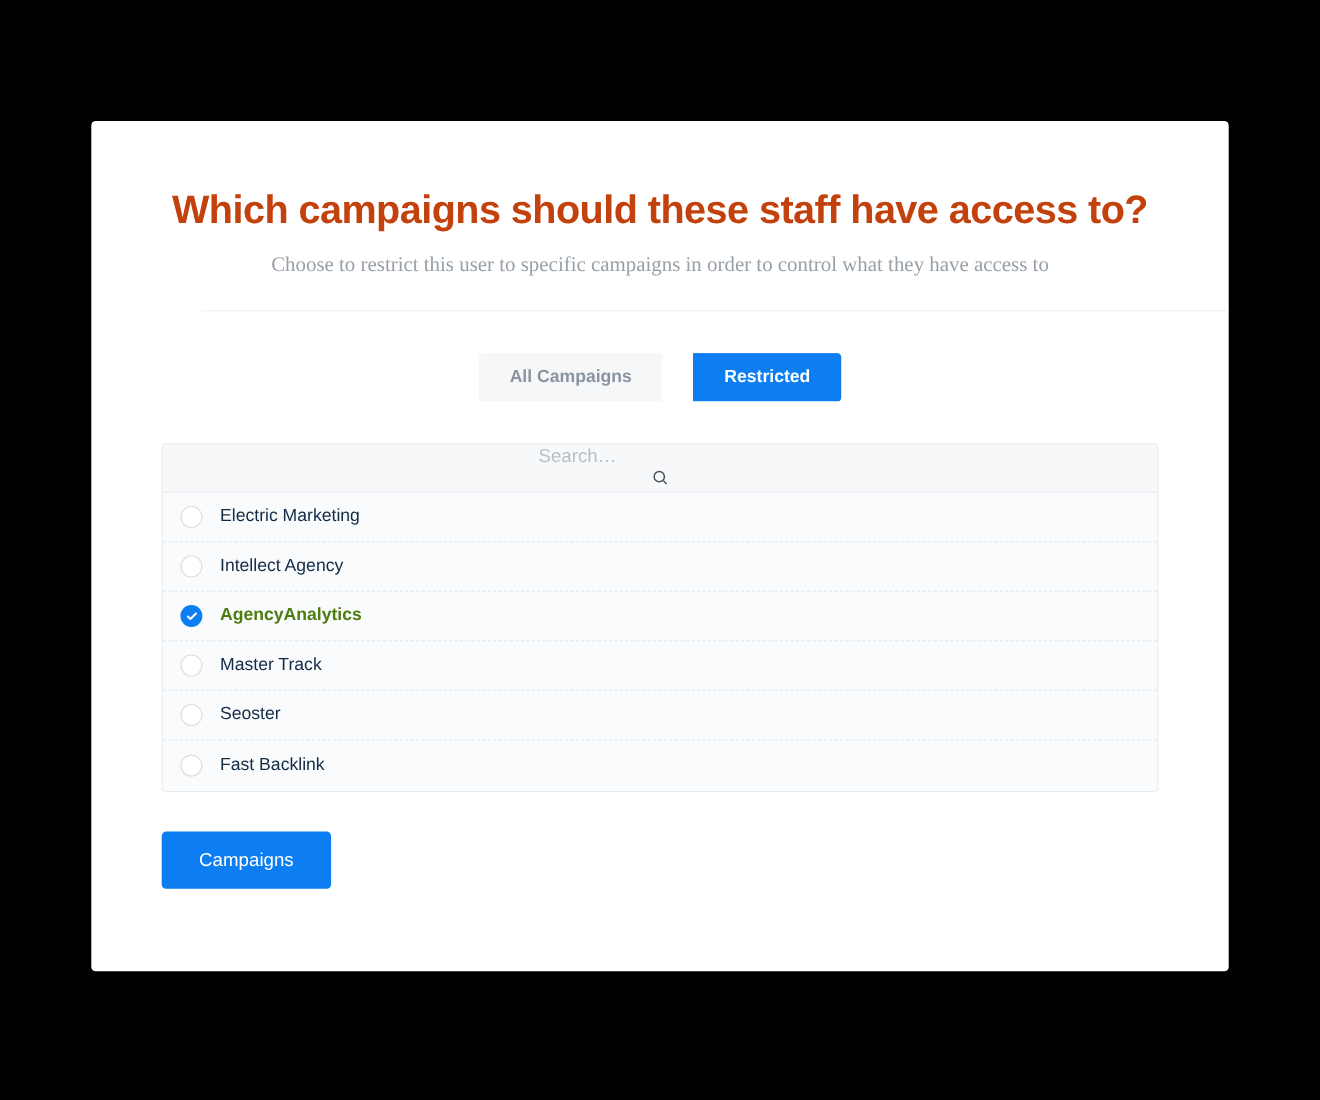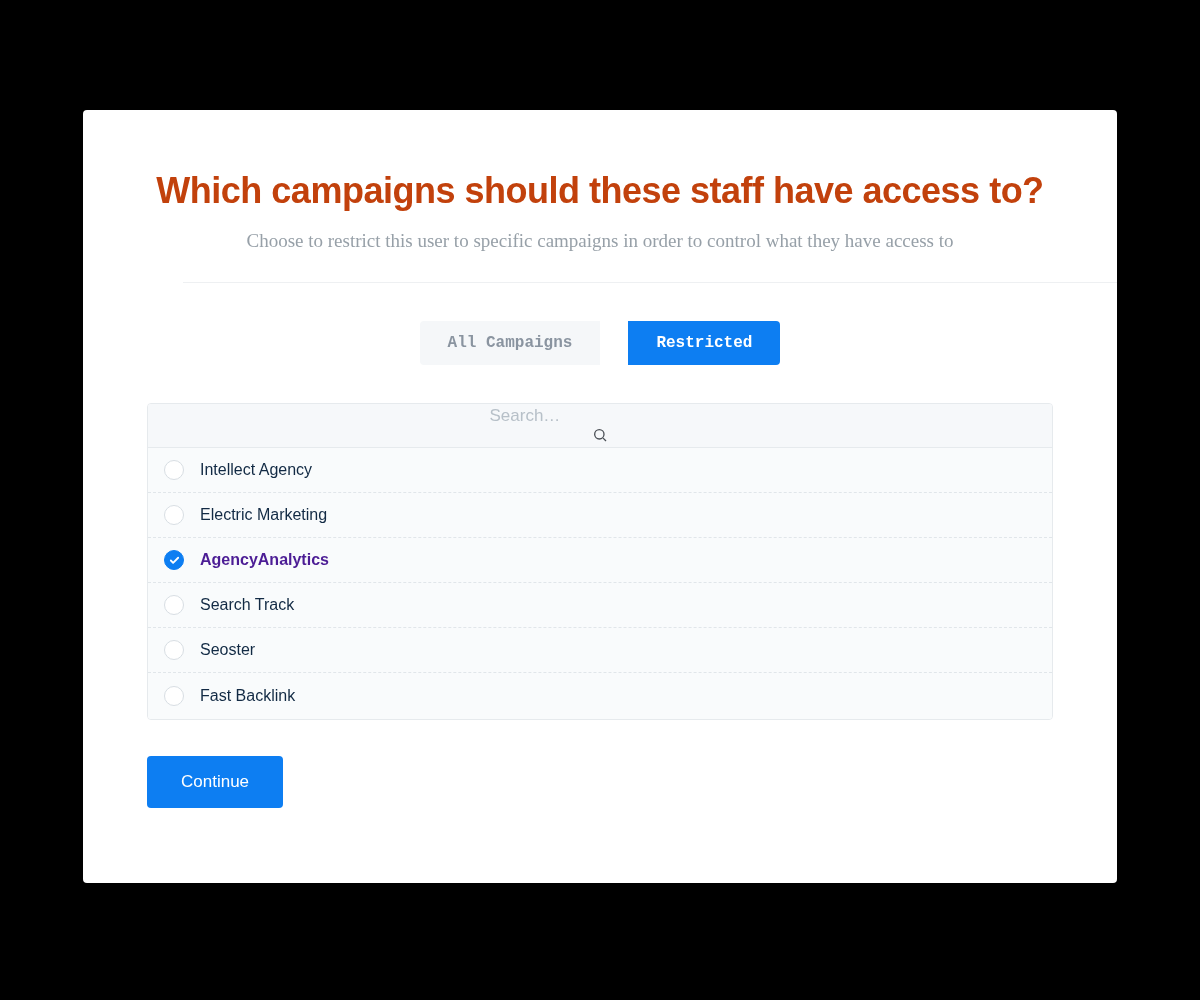--- a/index.html
+++ b/index.html
@@ -52,21 +52,20 @@
     display: flex;
     border-radius: 4px;
     overflow: hidden;
   }
   .toggle-btn {
     border: none;
     font-size: 16px;
     font-weight: 600;
     padding: 13px 28px;
     cursor: pointer;
-    font-family: Liberation Mono, monospace;
   }
   .toggle-btn.inactive {
     background: #f5f7f9;
     color: #8a94a0;
   }
   .toggle-btn.active {
     background: #0d7ef2;
     color: #fff;
     margin-left: 28px;
   }
@@ -139,21 +138,21 @@
     width: 11px;
     height: 11px;
     color: #fff;
   }
   .campaign-label {
     font-size: 16px;
     color: #122a44;
   }
   .campaign-label.selected {
     font-weight: 700;
-    color: #4c1d95;
+    color: #4d7c0f;
   }
   .continue-btn {
     margin: 36px 0 0 64px;
     background: #0d7ef2;
     color: #fff;
     border: none;
     border-radius: 4px;
     font-size: 17px;
     font-weight: 500;
     padding: 16px 34px;
@@ -186,44 +185,44 @@
         <svg class="search-icon" viewBox="0 0 24 24" fill="none" stroke="currentColor" stroke-width="2">
           <circle cx="11" cy="11" r="7"></circle>
           <line x1="21" y1="21" x2="16.65" y2="16.65"></line>
         </svg>
       </span>
     </div>
     <div class="list-body" id="campaign-list">
 
     <div class="campaign-row">
           <span class="checkbox"></span>
+          <span class="campaign-label">Electric Marketing</span>
+        </div>
+        <div class="campaign-row">
+          <span class="checkbox"></span>
           <span class="campaign-label">Intellect Agency</span>
-        </div>
-        <div class="campaign-row">
-          <span class="checkbox"></span>
-          <span class="campaign-label">Electric Marketing</span>
         </div>
         <div class="campaign-row">
           <span class="checkbox checked">
             <svg viewBox="0 0 24 24" fill="none" stroke="currentColor" stroke-width="4" stroke-linecap="round" stroke-linejoin="round">
               <polyline points="20 6 9 17 4 12"></polyline>
             </svg>
           </span>
           <span class="campaign-label selected">AgencyAnalytics</span>
         </div>
         <div class="campaign-row">
           <span class="checkbox"></span>
-          <span class="campaign-label">Search Track</span>
+          <span class="campaign-label">Master Track</span>
         </div>
         <div class="campaign-row">
           <span class="checkbox"></span>
           <span class="campaign-label">Seoster</span>
         </div>
         <div class="campaign-row">
           <span class="checkbox"></span>
           <span class="campaign-label">Fast Backlink</span>
         </div>
       </div>
   </div>
 
-  <button class="continue-btn">Continue</button>
+  <button class="continue-btn">Campaigns</button>
 
 </div>
 
 </body></html>

